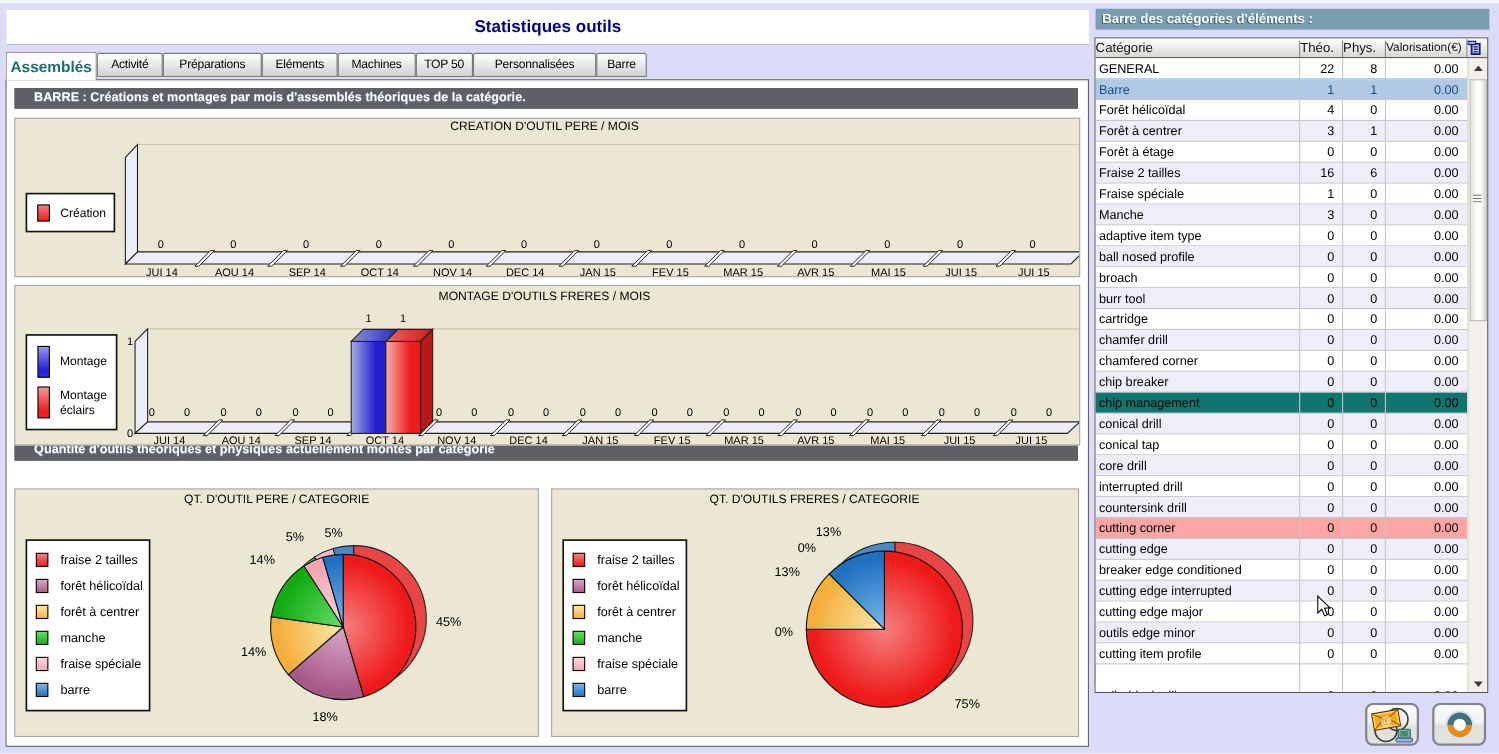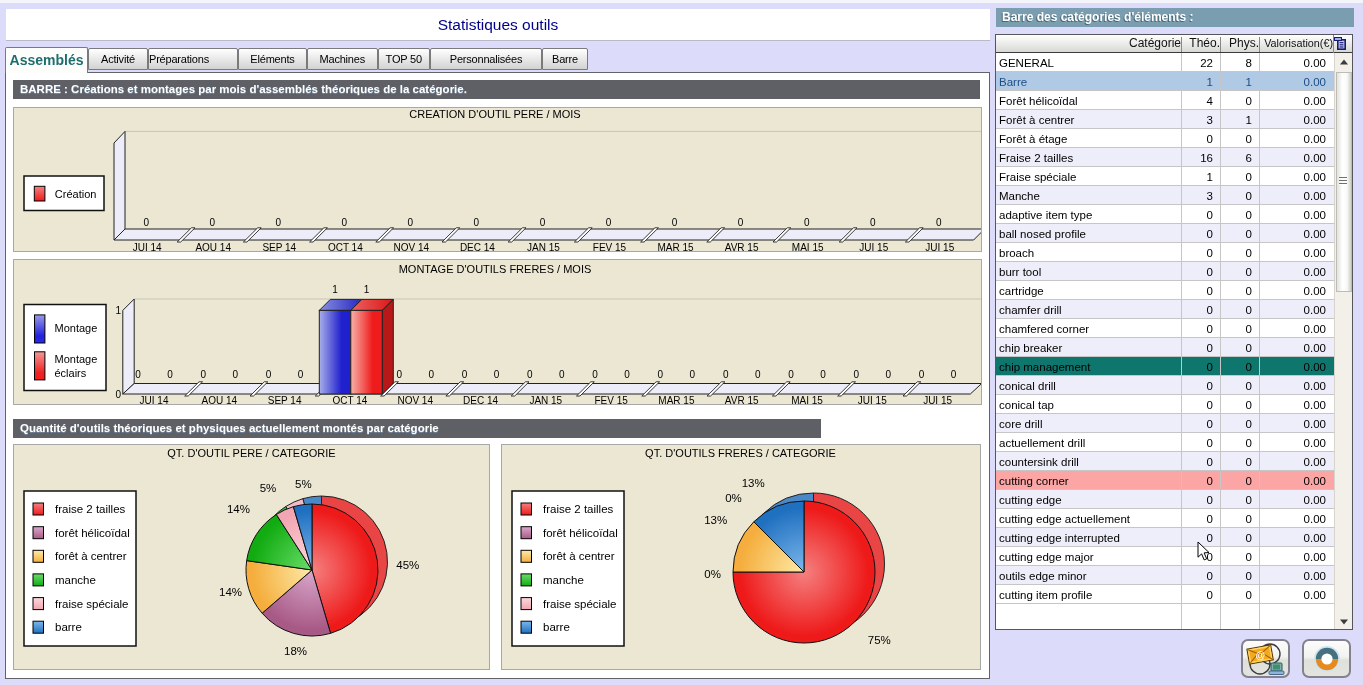--- a/index.html
+++ b/index.html
@@ -1,43 +1,43 @@
 <!DOCTYPE html>
 <html><head><meta charset="utf-8"><title>Statistiques outils</title>
 <style>
 * { margin:0; padding:0; box-sizing:border-box; }
 html,body { width:1363px; height:685px; }
 body { background:#dcdcfa; font-family:"Liberation Sans",sans-serif; position:relative; overflow:hidden; }
 .abs { position:absolute; }
-.hdrbar { background:#5f6066; color:#fff; font-weight:bold; font-size:11.5px; line-height:19px; padding-left:7px;
+.hdrbar { background:#5f6066; color:#fff; font-weight:bold; font-size:11.5px; line-height:19px; padding-left:18px;
   text-shadow:0 1px 1px rgba(135,185,235,.5); white-space:nowrap; }
-.hc { top:0; height:18px; text-align:right; font-size:12px; line-height:17px; color:#111; }
+.hc { top:0; height:18px; text-align:left; font-size:12px; line-height:17px; color:#111; }
 .row { left:0; width:338px; height:19px; font-size:11.5px; line-height:18px; border-bottom:1px solid #c6c6c6; }
 .row .abs { top:1px; }
 .num { text-align:right; }
 .chartbox { background:#ebe7d3; border:1px solid #a8a8a8; }
 </style></head>
 <body>
 <div class="abs" style="left:0;top:0;width:1363px;height:3px;background:#f4f4fb"></div>
 
 <div class="abs" style="left:6px;top:9px;width:984px;height:32px;background:#fff;border-bottom:1px solid #b8b8c8"></div>
-<div class="abs" style="left:6px;top:16px;width:984px;text-align:center;font-size:15.5px;font-weight:normal;color:#00008b">Statistiques outils</div>
+<div class="abs" style="left:6px;top:16px;width:984px;text-align:center;font-size:15.5px;font-weight:bold;color:#00008b">Statistiques outils</div>
 
 <div class="abs" style="left:5px;top:72px;width:985px;height:607px;background:#fff;border:1px solid #62626a"></div>
 <div class="abs" style="left:5px;top:47px;width:83px;height:26px;background:#fdfdfb;border:1px solid #7a7a7a;border-bottom:none;border-radius:2px 2px 0 0;z-index:5;text-align:center;line-height:25px;font-size:14px;font-weight:bold;color:#1d6e6e">Assemblés</div>
 <div class="abs" style="left:88px;top:48px;width:60px;height:22px;background:linear-gradient(#ffffff,#d2d2d2);border:1px solid #7a7a7a;border-radius:2px 2px 0 0;text-align:center;line-height:20px;font-size:11px;letter-spacing:-0.2px;color:#000">Activité</div>
-<div class="abs" style="left:148px;top:48px;width:90px;height:22px;background:linear-gradient(#ffffff,#d2d2d2);border:1px solid #7a7a7a;border-radius:2px 2px 0 0;text-align:left;line-height:20px;font-size:11px;letter-spacing:-0.2px;color:#000">Préparations</div>
+<div class="abs" style="left:148px;top:48px;width:90px;height:22px;background:linear-gradient(#ffffff,#d2d2d2);border:1px solid #7a7a7a;border-radius:2px 2px 0 0;text-align:center;line-height:20px;font-size:11px;letter-spacing:-0.2px;color:#000">Préparations</div>
 <div class="abs" style="left:238px;top:48px;width:69px;height:22px;background:linear-gradient(#ffffff,#d2d2d2);border:1px solid #7a7a7a;border-radius:2px 2px 0 0;text-align:center;line-height:20px;font-size:11px;letter-spacing:-0.2px;color:#000">Eléments</div>
 <div class="abs" style="left:307px;top:48px;width:70.5px;height:22px;background:linear-gradient(#ffffff,#d2d2d2);border:1px solid #7a7a7a;border-radius:2px 2px 0 0;text-align:center;line-height:20px;font-size:11px;letter-spacing:-0.2px;color:#000">Machines</div>
 <div class="abs" style="left:377.5px;top:48px;width:52.5px;height:22px;background:linear-gradient(#ffffff,#d2d2d2);border:1px solid #7a7a7a;border-radius:2px 2px 0 0;text-align:center;line-height:20px;font-size:11px;letter-spacing:-0.2px;color:#000">TOP 50</div>
 <div class="abs" style="left:430px;top:48px;width:112px;height:22px;background:linear-gradient(#ffffff,#d2d2d2);border:1px solid #7a7a7a;border-radius:2px 2px 0 0;text-align:center;line-height:20px;font-size:11px;letter-spacing:-0.2px;color:#000">Personnalisées</div>
 <div class="abs" style="left:542px;top:48px;width:46px;height:22px;background:linear-gradient(#ffffff,#d2d2d2);border:1px solid #7a7a7a;border-radius:2px 2px 0 0;text-align:center;line-height:20px;font-size:11px;letter-spacing:-0.2px;color:#000">Barre</div>
 
 <div class="abs hdrbar" style="left:13px;top:80px;width:967px;height:19px;">BARRE : Créations et montages par mois d'assemblés théoriques de la catégorie.</div>
-<div class="abs hdrbar" style="left:13px;top:419px;width:808px;height:19px;">Quantité d'outils théoriques et physiques actuellement montés par catégorie</div>
+<div class="abs hdrbar" style="left:13px;top:400px;width:967px;height:19px;">Quantité d'outils théoriques et physiques actuellement montés par catégorie</div>
 
 <div class="abs chartbox" style="left:13px;top:107px;width:969px;height:145px"></div>
 <div class="abs chartbox" style="left:13px;top:259px;width:969px;height:146px"></div>
 <div class="abs chartbox" style="left:13px;top:444px;width:477px;height:226px"></div>
 <div class="abs chartbox" style="left:501px;top:444px;width:480px;height:226px"></div>
 <svg width="0" height="0" style="position:absolute">
     <defs>
 <linearGradient id="lgred" x1="0" y1="0" x2="0" y2="1">
         <stop offset="0" stop-color="#f58080"></stop>
         <stop offset="1" stop-color="#ee1a1a"></stop>
@@ -469,21 +469,21 @@
 <div class="abs num" style="left:225px;width:31px">0</div>
 <div class="abs num" style="left:264px;width:66px">0.00</div>
 </div>
 <div class="abs row" style="top:379px;background:#eeeefa;color:#000">
 <div class="abs" style="left:3px;width:180px;overflow:hidden;white-space:nowrap">core drill</div>
 <div class="abs num" style="left:186px;width:31px">0</div>
 <div class="abs num" style="left:225px;width:31px">0</div>
 <div class="abs num" style="left:264px;width:66px">0.00</div>
 </div>
 <div class="abs row" style="top:398px;background:#ffffff;color:#000">
-<div class="abs" style="left:3px;width:180px;overflow:hidden;white-space:nowrap">actuellement drill</div>
+<div class="abs" style="left:3px;width:180px;overflow:hidden;white-space:nowrap">interrupted drill</div>
 <div class="abs num" style="left:186px;width:31px">0</div>
 <div class="abs num" style="left:225px;width:31px">0</div>
 <div class="abs num" style="left:264px;width:66px">0.00</div>
 </div>
 <div class="abs row" style="top:417px;background:#eeeefa;color:#000">
 <div class="abs" style="left:3px;width:180px;overflow:hidden;white-space:nowrap">countersink drill</div>
 <div class="abs num" style="left:186px;width:31px">0</div>
 <div class="abs num" style="left:225px;width:31px">0</div>
 <div class="abs num" style="left:264px;width:66px">0.00</div>
 </div>
@@ -493,21 +493,21 @@
 <div class="abs num" style="left:225px;width:31px">0</div>
 <div class="abs num" style="left:264px;width:66px">0.00</div>
 </div>
 <div class="abs row" style="top:455px;background:#eeeefa;color:#000">
 <div class="abs" style="left:3px;width:180px;overflow:hidden;white-space:nowrap">cutting edge</div>
 <div class="abs num" style="left:186px;width:31px">0</div>
 <div class="abs num" style="left:225px;width:31px">0</div>
 <div class="abs num" style="left:264px;width:66px">0.00</div>
 </div>
 <div class="abs row" style="top:474px;background:#ffffff;color:#000">
-<div class="abs" style="left:3px;width:180px;overflow:hidden;white-space:nowrap">cutting edge actuellement</div>
+<div class="abs" style="left:3px;width:180px;overflow:hidden;white-space:nowrap">breaker edge conditioned</div>
 <div class="abs num" style="left:186px;width:31px">0</div>
 <div class="abs num" style="left:225px;width:31px">0</div>
 <div class="abs num" style="left:264px;width:66px">0.00</div>
 </div>
 <div class="abs row" style="top:493px;background:#eeeefa;color:#000">
 <div class="abs" style="left:3px;width:180px;overflow:hidden;white-space:nowrap">cutting edge interrupted</div>
 <div class="abs num" style="left:186px;width:31px">0</div>
 <div class="abs num" style="left:225px;width:31px">0</div>
 <div class="abs num" style="left:264px;width:66px">0.00</div>
 </div>

